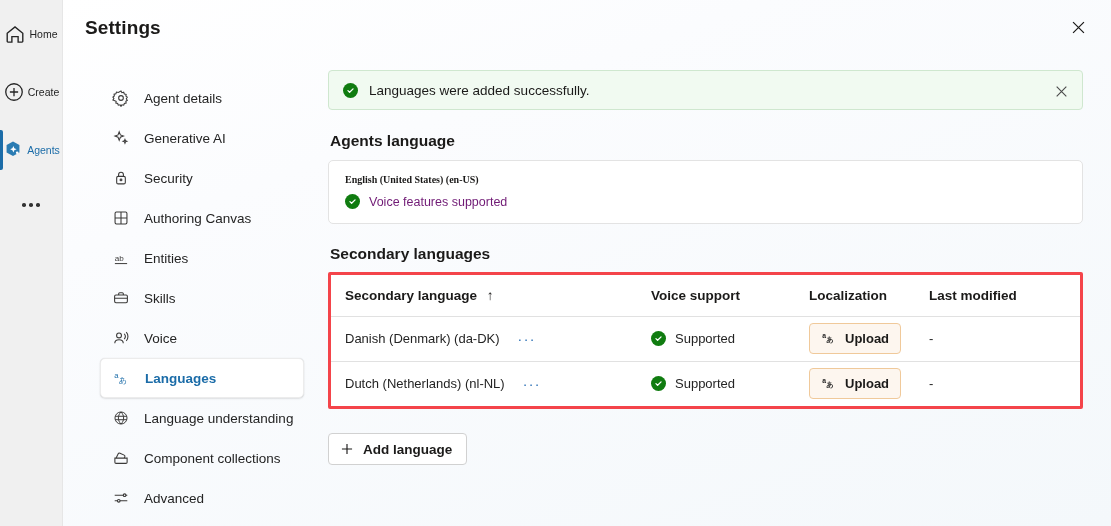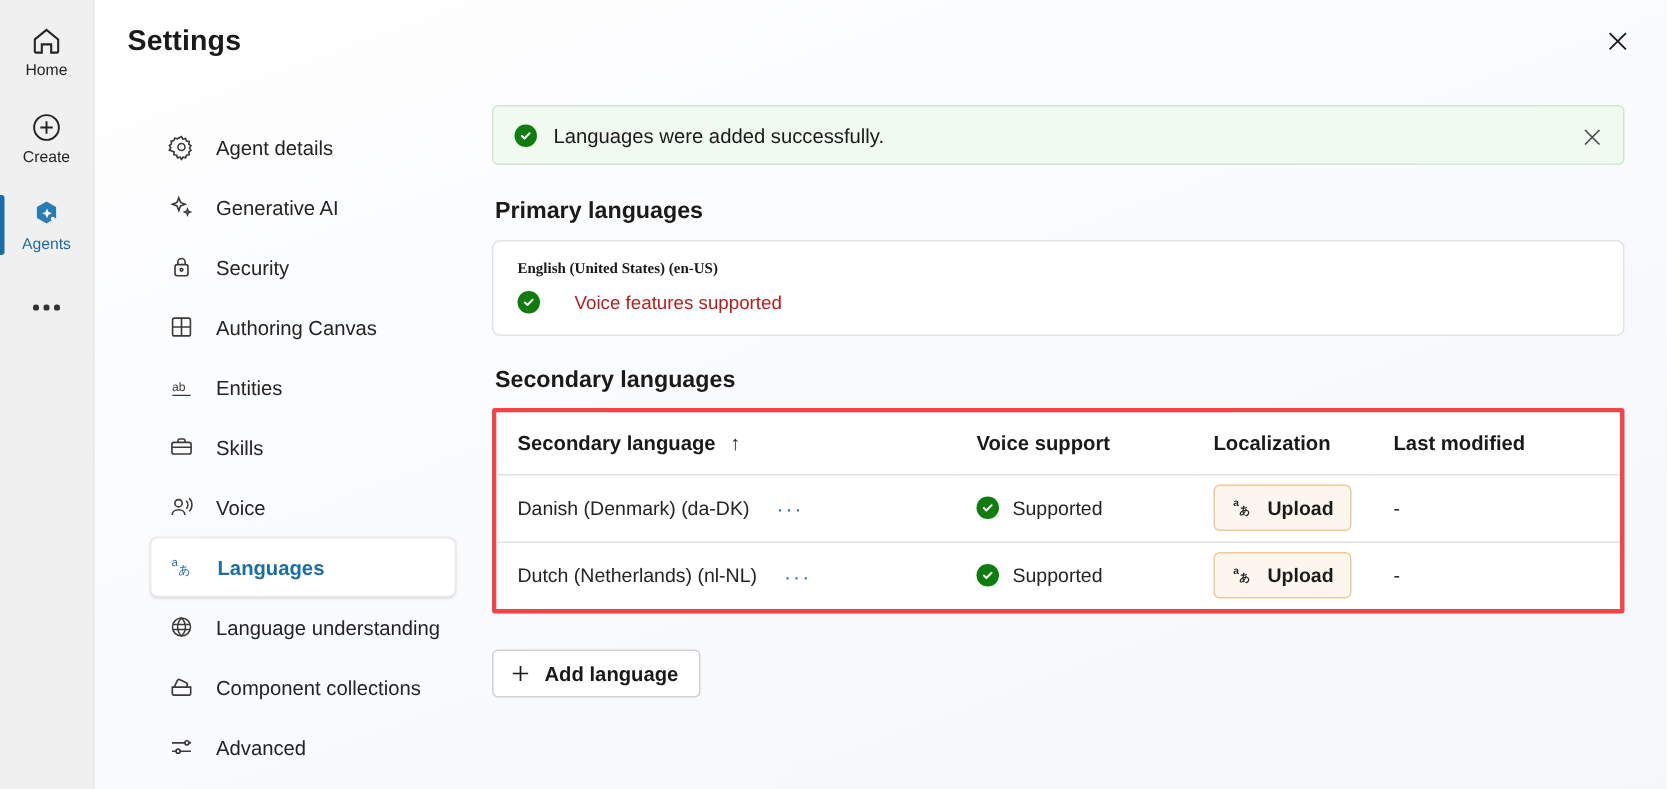--- a/index.html
+++ b/index.html
@@ -22,21 +22,21 @@
     background: #f0f0f0;
     display: flex; flex-direction: column;
     align-items: center;
     padding-top: 8px;
     flex: 0 0 62px;
     position: relative;
   }
   .rail-item {
     width: 62px;
     height: 52px;
-    display: flex; flex-direction: column;
+    display: flex; 
     align-items: center; justify-content: center;
     gap: 3px;
     position: relative;
     cursor: pointer;
     margin-bottom: 6px;
   }
   .rail-item .rail-ico {
     width: 22px; height: 22px;
     display: flex; align-items: center; justify-content: center;
     color: #242424;
@@ -179,22 +179,22 @@
     padding: 13px 16px 14px 16px;
   }
   .primary-name {
     font-size: 10px;
     font-weight: 600;
     color: #1b1a19;
     margin-bottom: 9px;
     font-family: Liberation Serif, serif;
   }
   .primary-voice {
-    display: flex; align-items: center; gap: 23px;
-    font-size: 12.5px; color: #b91c1c;
+    display: flex; align-items: center; gap: 9px;
+    font-size: 12.5px; color: #701a75;
   }
 
   .check {
     width: 15px; height: 15px; flex: 0 0 15px;
     border-radius: 50%;
     background: #107c10;
     display: flex; align-items: center; justify-content: center;
   }
   .check svg { width: 9px; height: 9px; }
 
@@ -462,21 +462,21 @@
               </svg>
           </span>
           <span class="banner-text">Languages were added successfully.</span>
           <span class="banner-close">
             <svg viewBox="0 0 14 14" fill="none" stroke="#4a4a4a" stroke-width="1.2">
                 <path d="M1.8 1.8 12.2 12.2M12.2 1.8 1.8 12.2"></path>
               </svg>
           </span>
         </div>
 
-        <div class="section-title">Primary languages</div>
+        <div class="section-title">Agents language</div>
 
         <div class="primary-card">
           <div class="primary-name">English (United States) (en-US)</div>
           <div class="primary-voice">
             <span class="check">
               <svg viewBox="0 0 12 12" fill="none" stroke="#ffffff" stroke-width="1.7" stroke-linecap="round" stroke-linejoin="round">
                   <path d="M2.6 6.2 4.8 8.4 9.4 3.8"></path>
                 </svg>
             </span>
             <span>Voice features supported</span>

